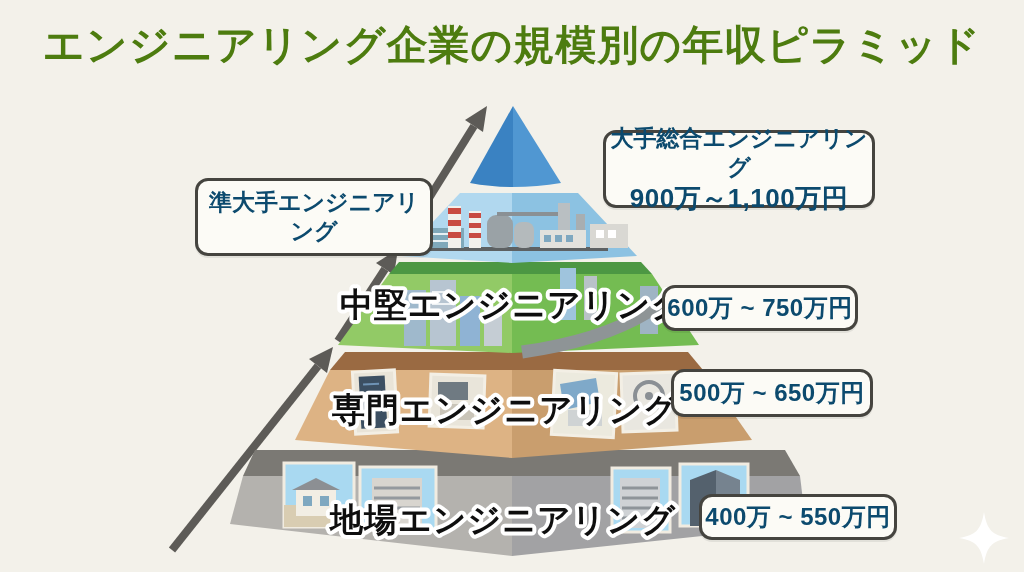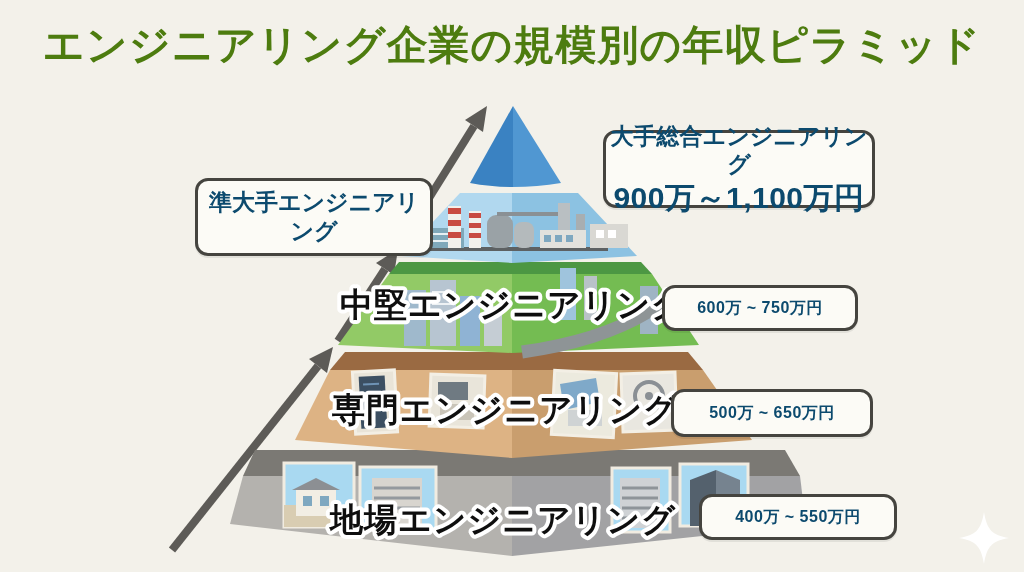--- a/index.html
+++ b/index.html
@@ -17,24 +17,24 @@
   .pyr-svg{position:absolute;left:0;top:0;}
   .box{
     position:absolute;background:#fcfbf6;border:3px solid #45443f;
     border-radius:13px;box-shadow:0 2px 0 rgba(0,0,0,.07);
     display:flex;flex-direction:column;align-items:center;justify-content:center;
     font-weight:900;color:#0c4a6e;text-align:center;line-height:1.25;
   }
   .box-tier1{left:603px;top:130px;width:266px;height:72px;}
   .box-tier2{left:155px;top:178px;width:232px;height:72px;margin-left:40px;}
   .box-line1{font-size:23px;}
-  .box-line2{font-size:30px;letter-spacing:.5px;}
-  .vbox{font-size:16px;letter-spacing:.5px;flex-direction:row;}
+  .box-line2{font-size:26px;letter-spacing:.5px;}
+  .vbox{font-size:24px;letter-spacing:.5px;flex-direction:row;}
   .vbox-tier3{left:662px;top:285px;width:190px;height:40px;}
-  .vbox-tier4{left:671px;top:389px;width:196px;height:42px;text-align:right;}
+  .vbox-tier4{left:671px;top:369px;width:196px;height:42px;text-align:right;}
   .vbox-tier5{left:699px;top:494px;width:192px;height:40px;}
   svg text.tier-name{
     font-family:"Liberation Sans","DejaVu Sans",sans-serif;
     font-size:33px;font-weight:900;fill:#0e0e0e;
     stroke:#ffffff;stroke-width:8;paint-order:stroke;stroke-linejoin:round;
     text-anchor:middle;letter-spacing:1px;
   }
 </style>
 </head>
 <body>

